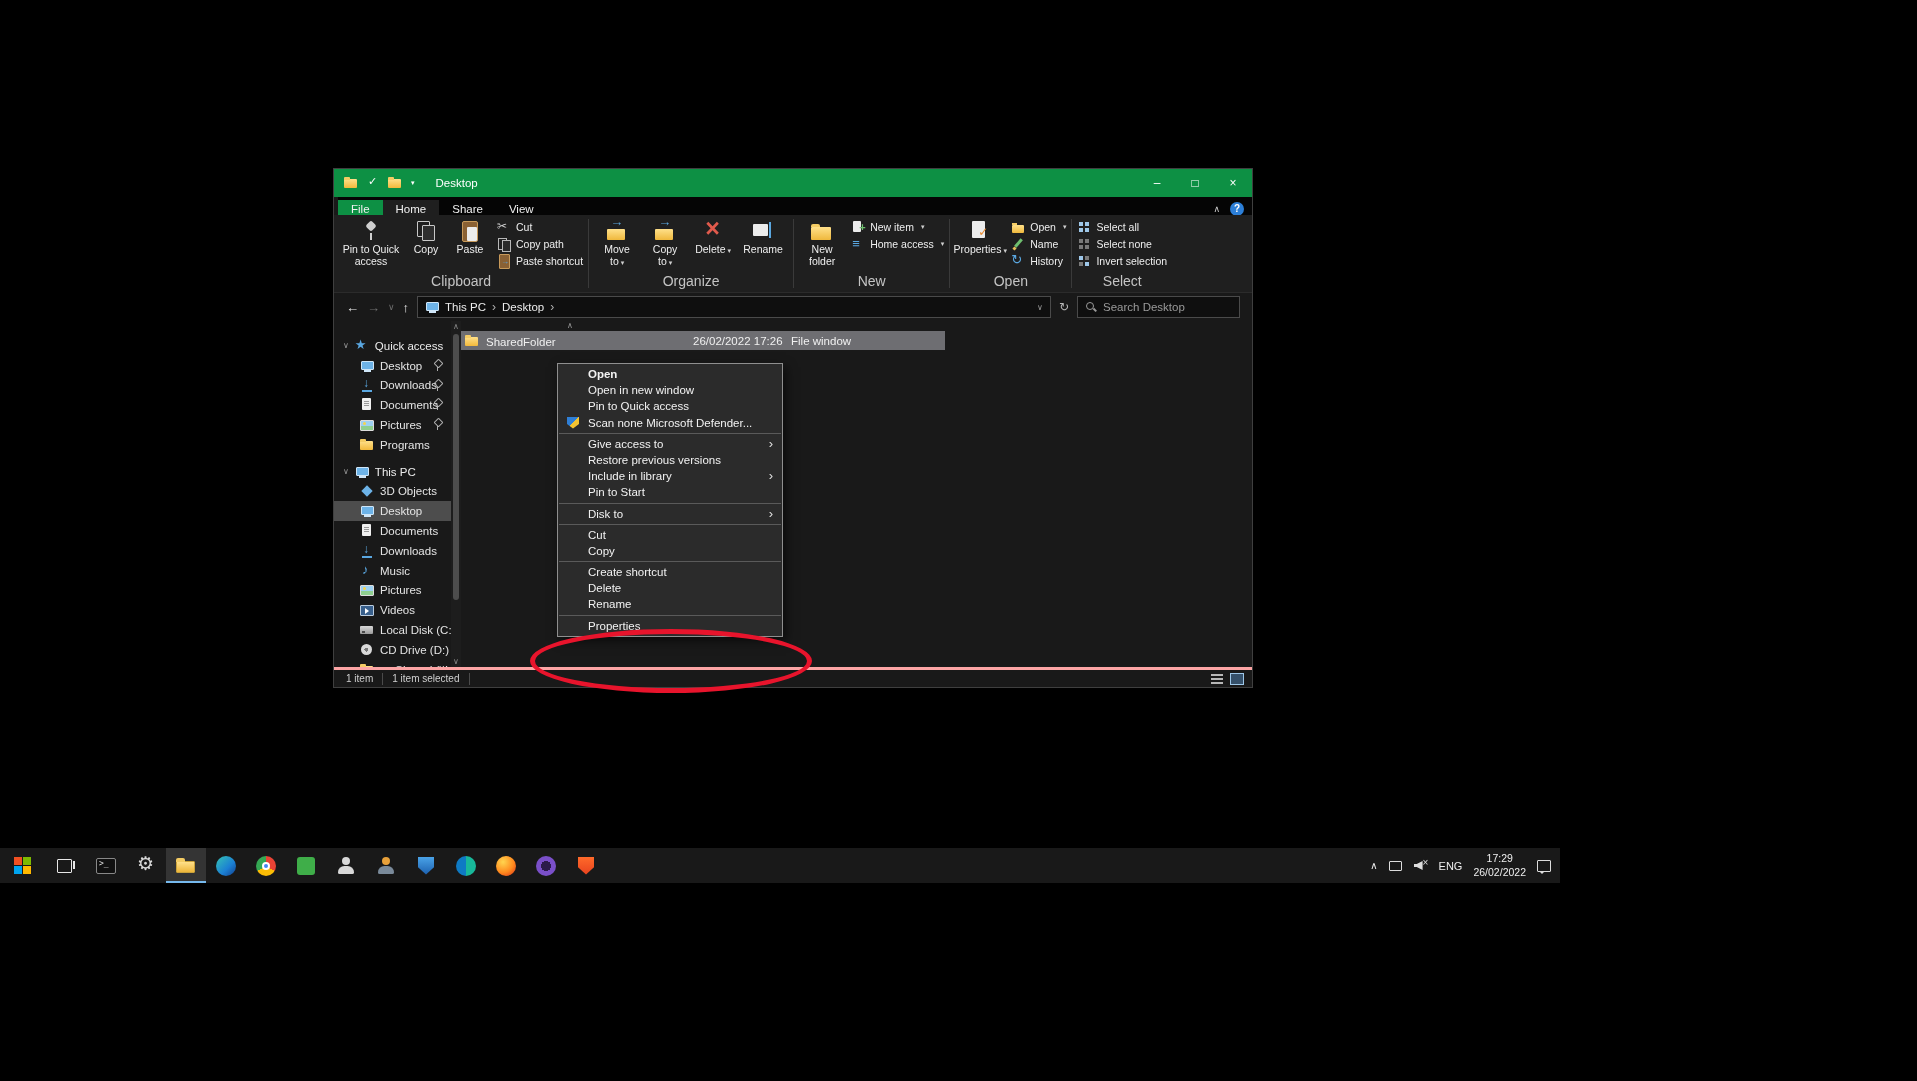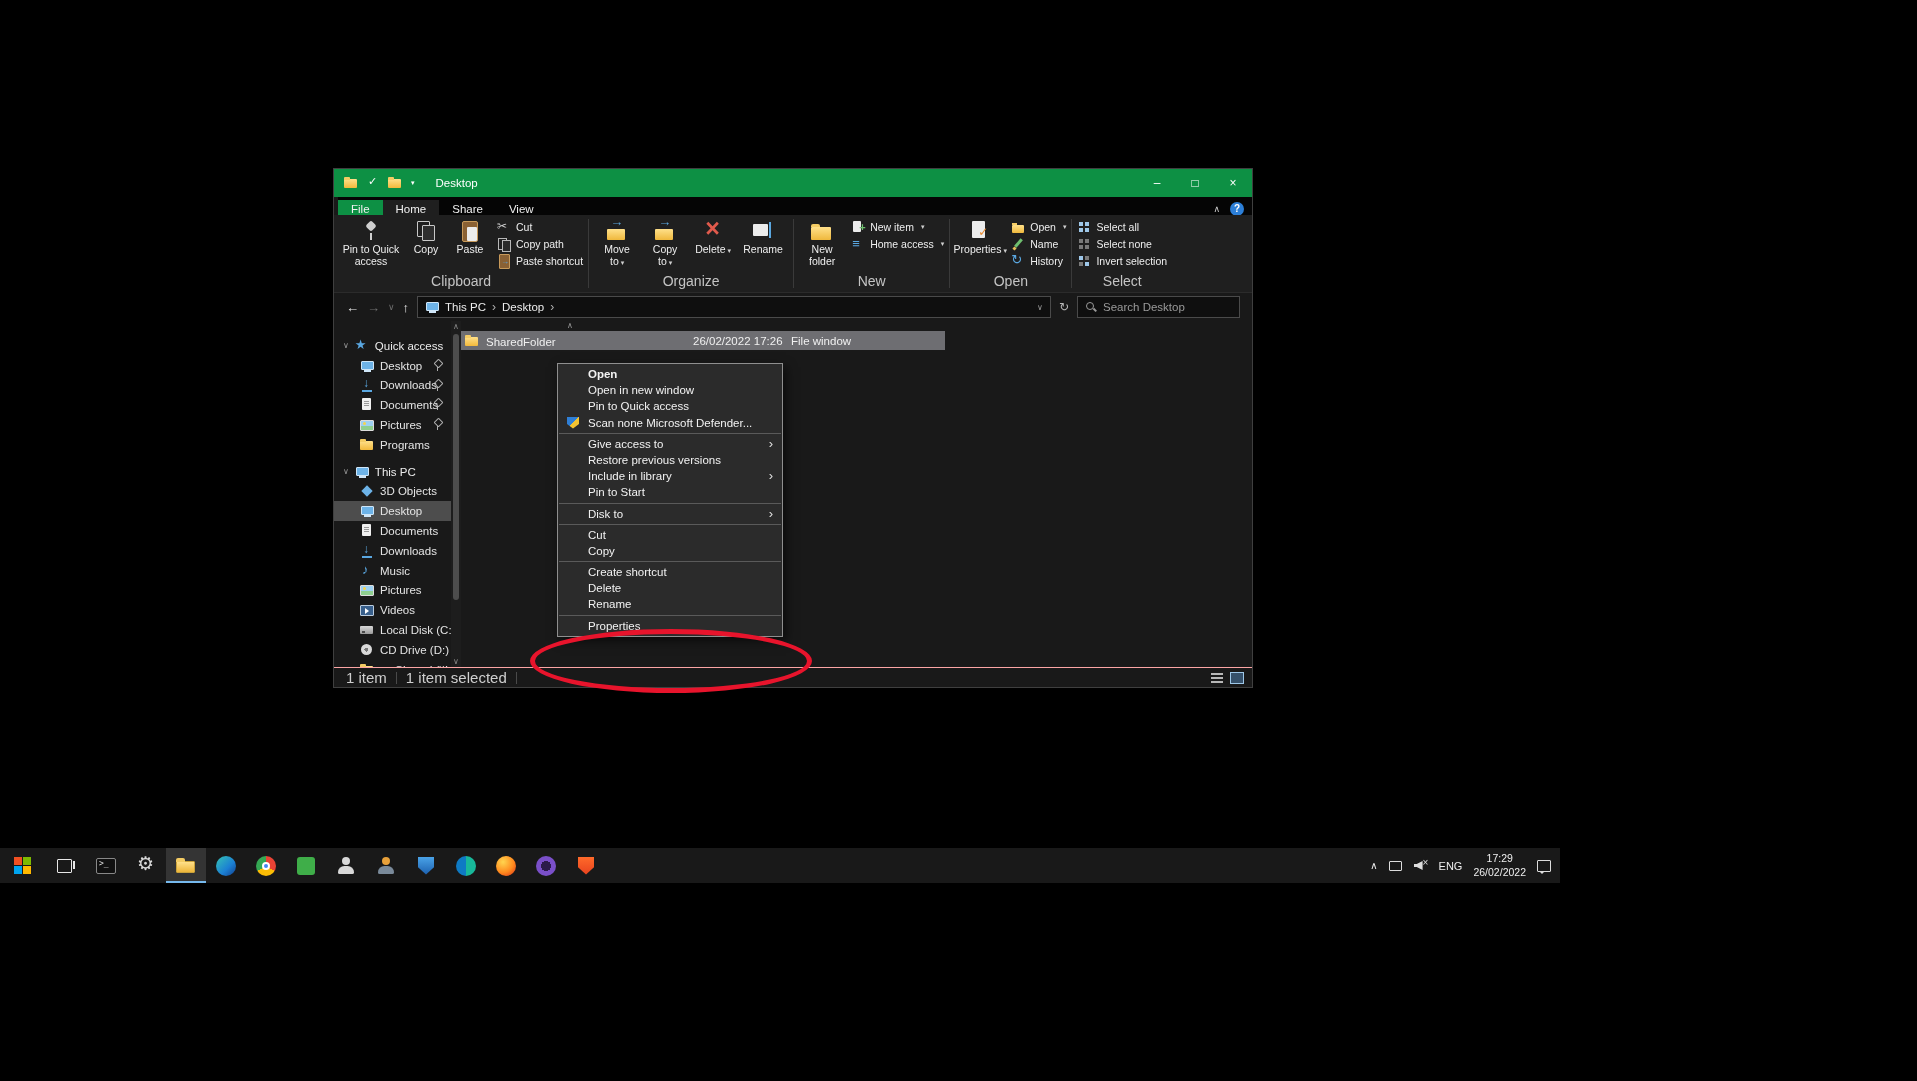--- a/index.html
+++ b/index.html
@@ -159,21 +159,21 @@
   .cm-item.bold .cm-label{font-weight:700}
   .cm-ic{position:absolute;left:9px;top:2px;width:12px;height:12px}
   .cm-arrow:before{content:"›"}
   .cm-arrow{position:absolute;right:9px;top:0;font-size:13px;color:#e0e0e0}
   .cm-sep{border-top:1px solid #5a5a5a;margin:2px 1px}
 
   
   .annot{position:absolute;left:196px;top:460px;width:272px;height:54px;border:5px solid var(--annotation-red);border-radius:50%;z-index:60;pointer-events:none}
 
   
-  .statusbar{position:absolute;left:0;right:0;bottom:0;height:20px;border-top:1px solid #fca5a5;display:flex;align-items:center;padding-left:12px;font-size:15px;color:#cfcfcf;box-sizing:border-box}
+  .statusbar{position:absolute;left:0;right:0;bottom:0;height:20px;border-top:3px solid #fca5a5;display:flex;align-items:center;padding-left:12px;font-size:10px;color:#cfcfcf;box-sizing:border-box}
   .sb-div{width:1px;height:12px;background:#4a4a4a;margin:0 9px}
   .sb-views{margin-left:auto;display:flex;gap:6px;padding-right:8px}
   .sv{width:14px;height:12px;position:relative}
   .sv-details:before{content:"";position:absolute;inset:1px;background:repeating-linear-gradient(180deg,#b8b8b8 0 2px,transparent 2px 4px)}
   .sv-large{border:1px solid #9ec7e8;background:#35506a;box-sizing:border-box}
 
   
   .taskbar{position:absolute;left:0;top:848px;width:1560px;height:35px;background:#191919;display:flex;justify-content:space-between;align-items:stretch}
   .tb-icons{display:flex}
   .tb-tile{width:40px;display:flex;align-items:center;justify-content:center}

